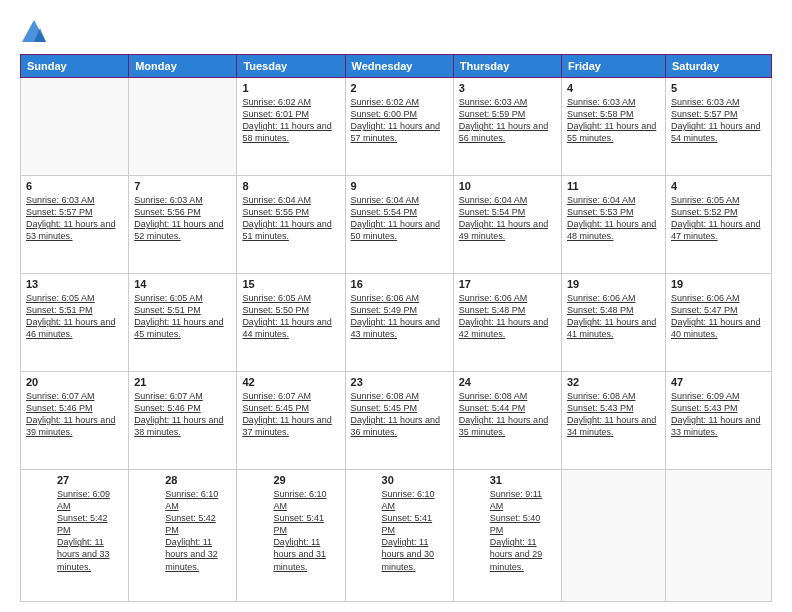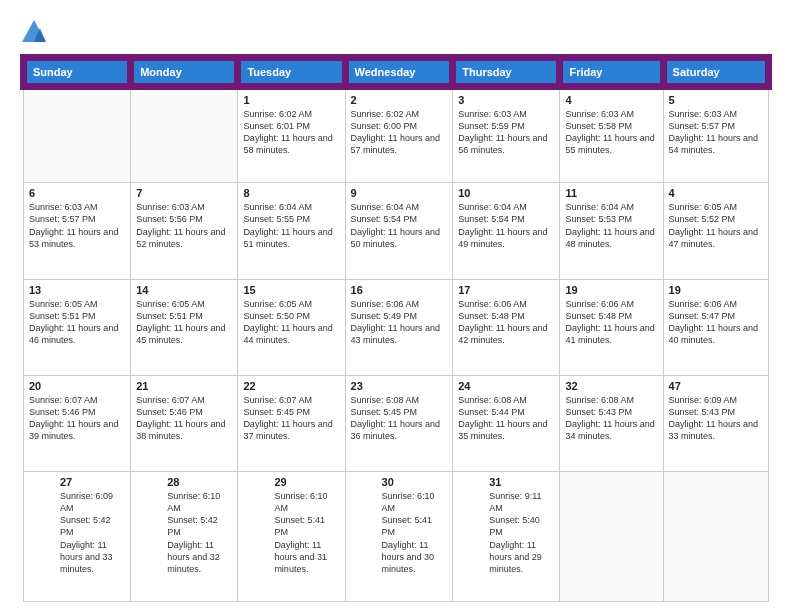--- a/index.html
+++ b/index.html
@@ -66,40 +66,41 @@
       width: 100%;
       font-size: 9.5px;
     }
     .calendar th {
       background: #2b7fd4;
       color: #fff;
       text-align: left;
       padding: 5px 6px;
       font-size: 11px;
       font-weight: bold;
-      border: 7px solid #701a75;
+      border: 1px solid #701a75;
     }
     .calendar td {
       border: 1px solid #ccc;
       vertical-align: top;
       padding: 4px 5px;
       width: 113px;
       height: 80px;
     }
     .day-num {
       font-size: 11px;
       font-weight: bold;
       color: #222;
       display: block;
       margin-bottom: 2px;
     }
     .day-info {
       color: #333;
       font-size: 9px;
       line-height: 1.35;
+      text-decoration: underline;
     }
     .empty { background: #f9f9f9; }
     tr:last-child td { height: 70px; padding-left: 36px; }
   </style>
 </head>
 <body>
 
 <div class="page">
   <div class="header">
     <div class="logo">
@@ -260,21 +261,21 @@
 Sunset: 5:46 PM
 Daylight: 11 hours and 39 minutes.</div>
           </td>
           <td>
             <span class="day-num">21</span>
             <div class="day-info" style="white-space: pre-line;">Sunrise: 6:07 AM
 Sunset: 5:46 PM
 Daylight: 11 hours and 38 minutes.</div>
           </td>
           <td>
-            <span class="day-num">22</span>
+            <span class="day-num">42</span>
             <div class="day-info" style="white-space: pre-line;">Sunrise: 6:07 AM
 Sunset: 5:45 PM
 Daylight: 11 hours and 37 minutes.</div>
           </td>
           <td>
             <span class="day-num">23</span>
             <div class="day-info" style="white-space: pre-line;">Sunrise: 6:08 AM
 Sunset: 5:45 PM
 Daylight: 11 hours and 36 minutes.</div>
           </td>

